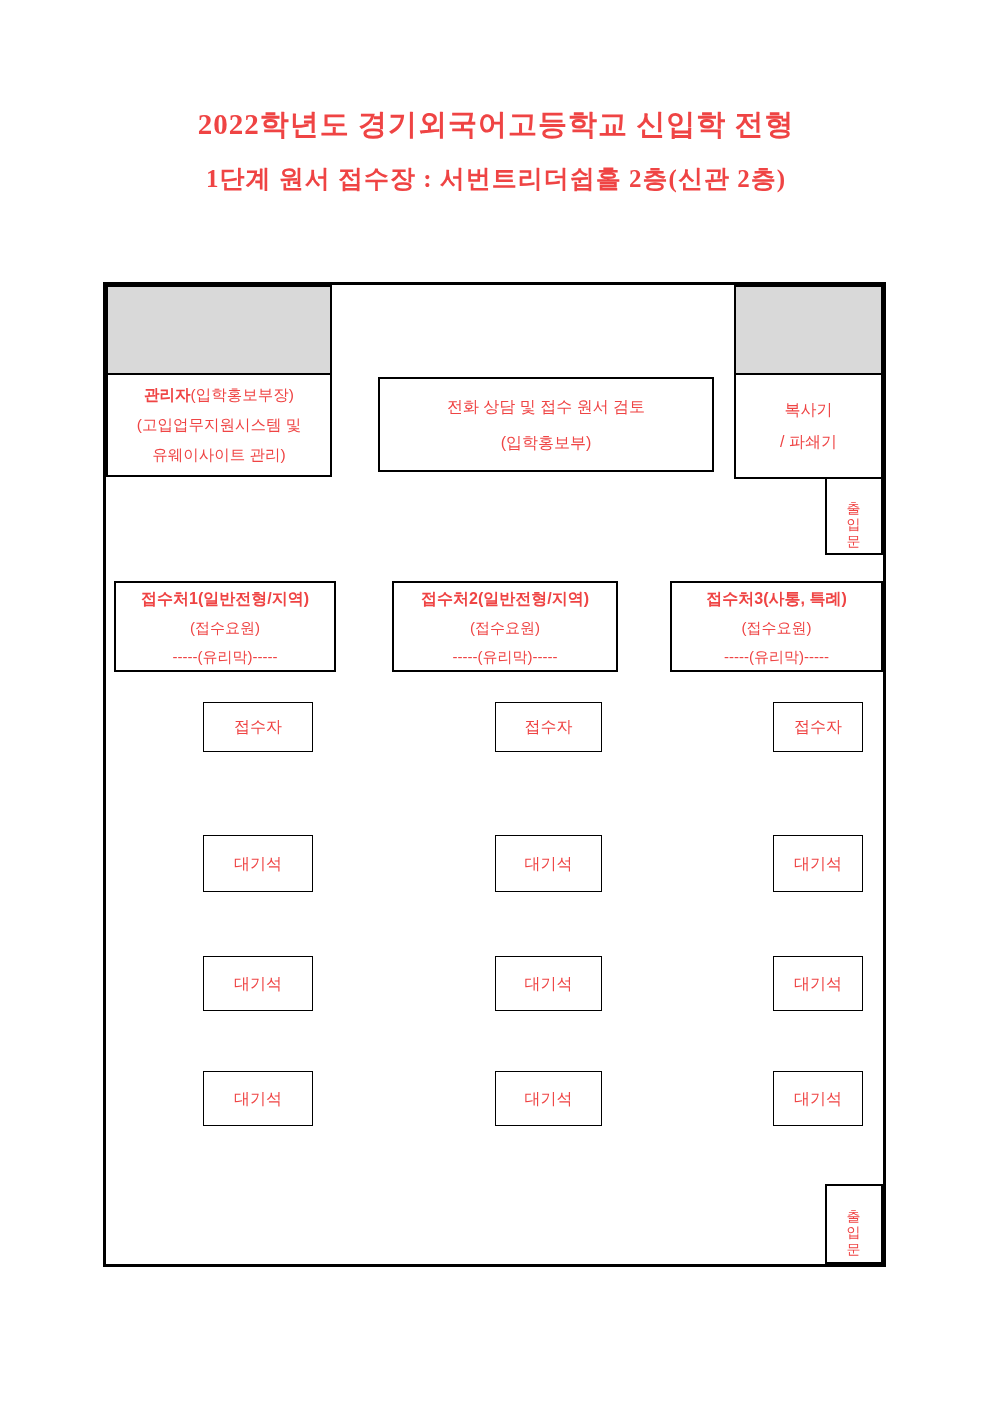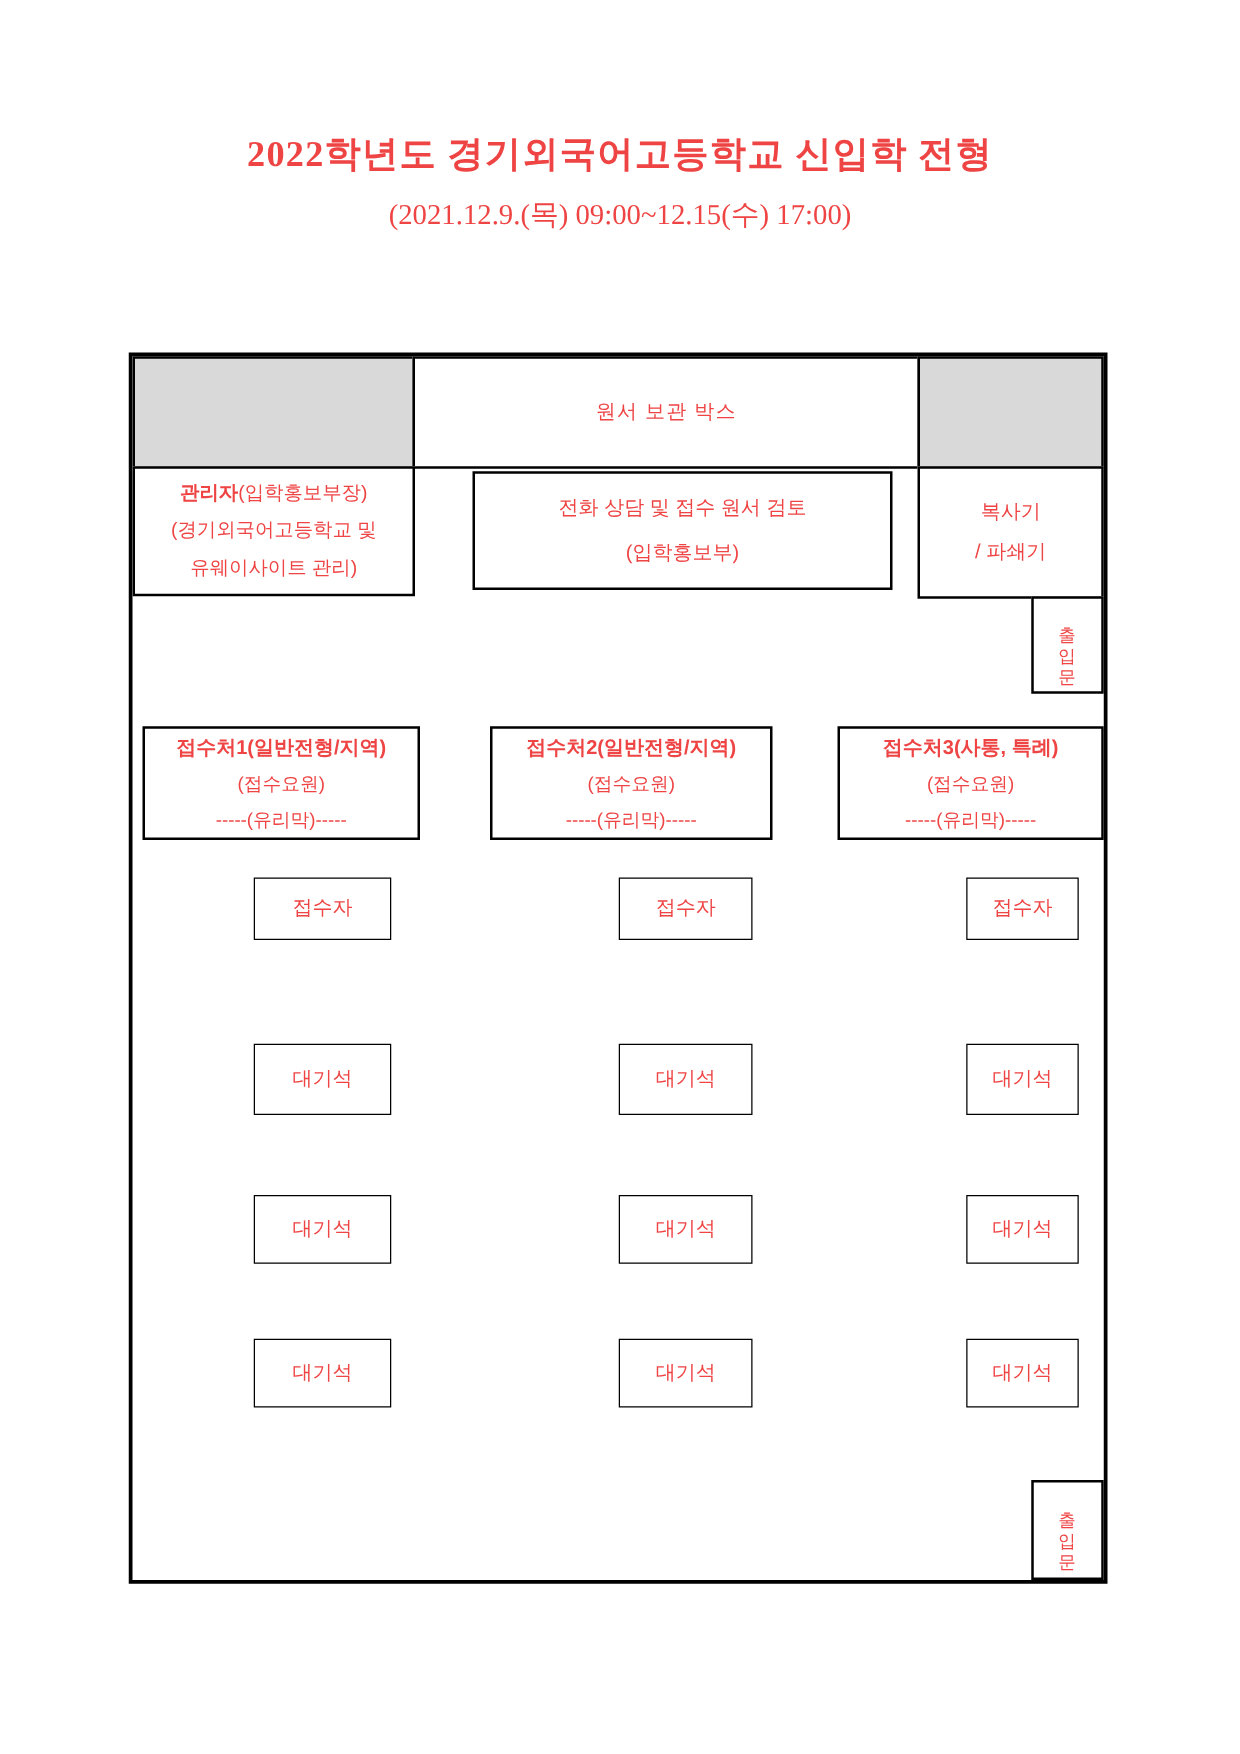--- a/index.html
+++ b/index.html
@@ -120,34 +120,31 @@
 
   .manager-line1 b { font-weight: bold; }
 </style>
 </head>
 <body>
 
 <div class="page">
 
   <div class="title-block">
     <div class="title-line1">2022학년도 경기외국어고등학교 신입학 전형</div>
-    <div class="title-line3">(2021.12.9.(목) 09:00~12.15(수) 17:00)</div>
+    <div class="title-line2">1단계 원서 접수장 : 서번트리더쉽홀 2층(신관 2층)</div>
   </div>
 
   <div class="diagram">
 
     <div class="box gray gray-left"></div>
-    <div class="box storage">
-      <span>원서 보관 박스</span>
-    </div>
     <div class="box gray gray-right"></div>
 
     <div class="box manager">
       <div class="manager-line1"><b>관리자</b><span>(입학홍보부장)</span></div>
-      <div>(경기외국어고등학교 및</div>
+      <div>(고입업무지원시스템 및</div>
       <div>유웨이사이트 관리)</div>
     </div>
 
     <div class="box phone">
       <div>전화 상담 및 접수 원서 검토</div>
       <div>(입학홍보부)</div>
     </div>
 
     <div class="box copier">
       <div>복사기</div>

